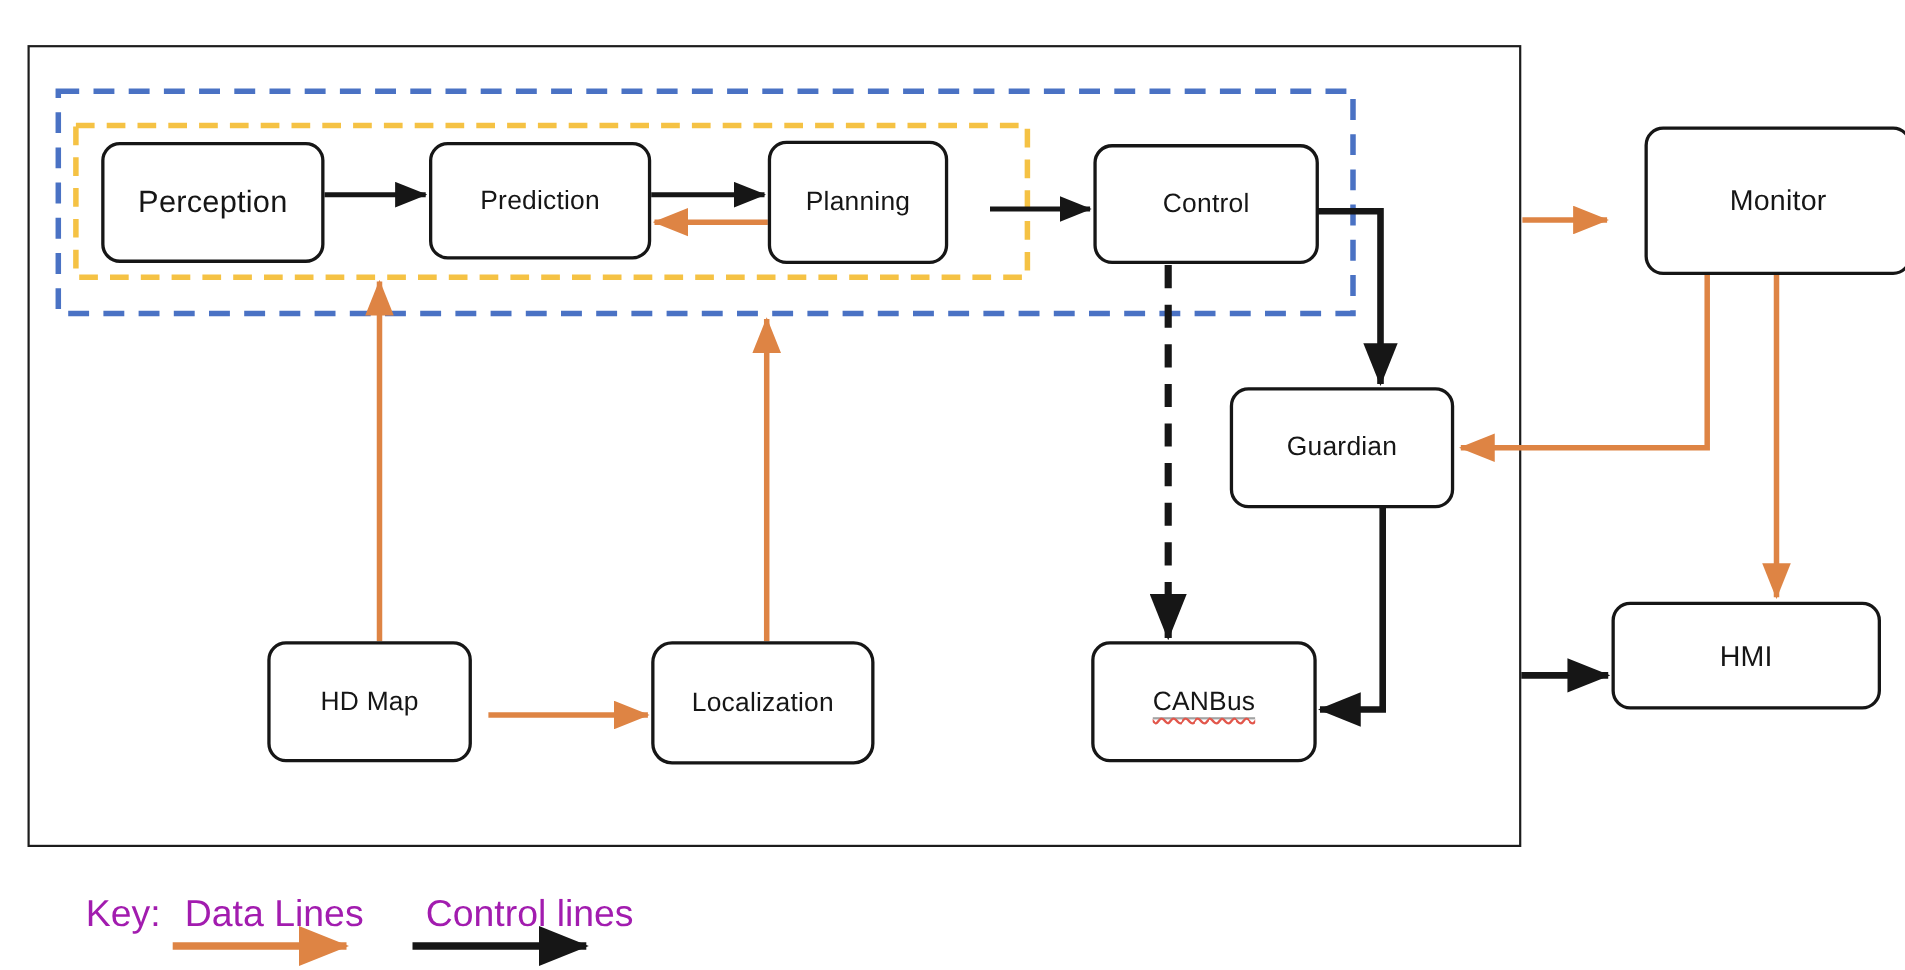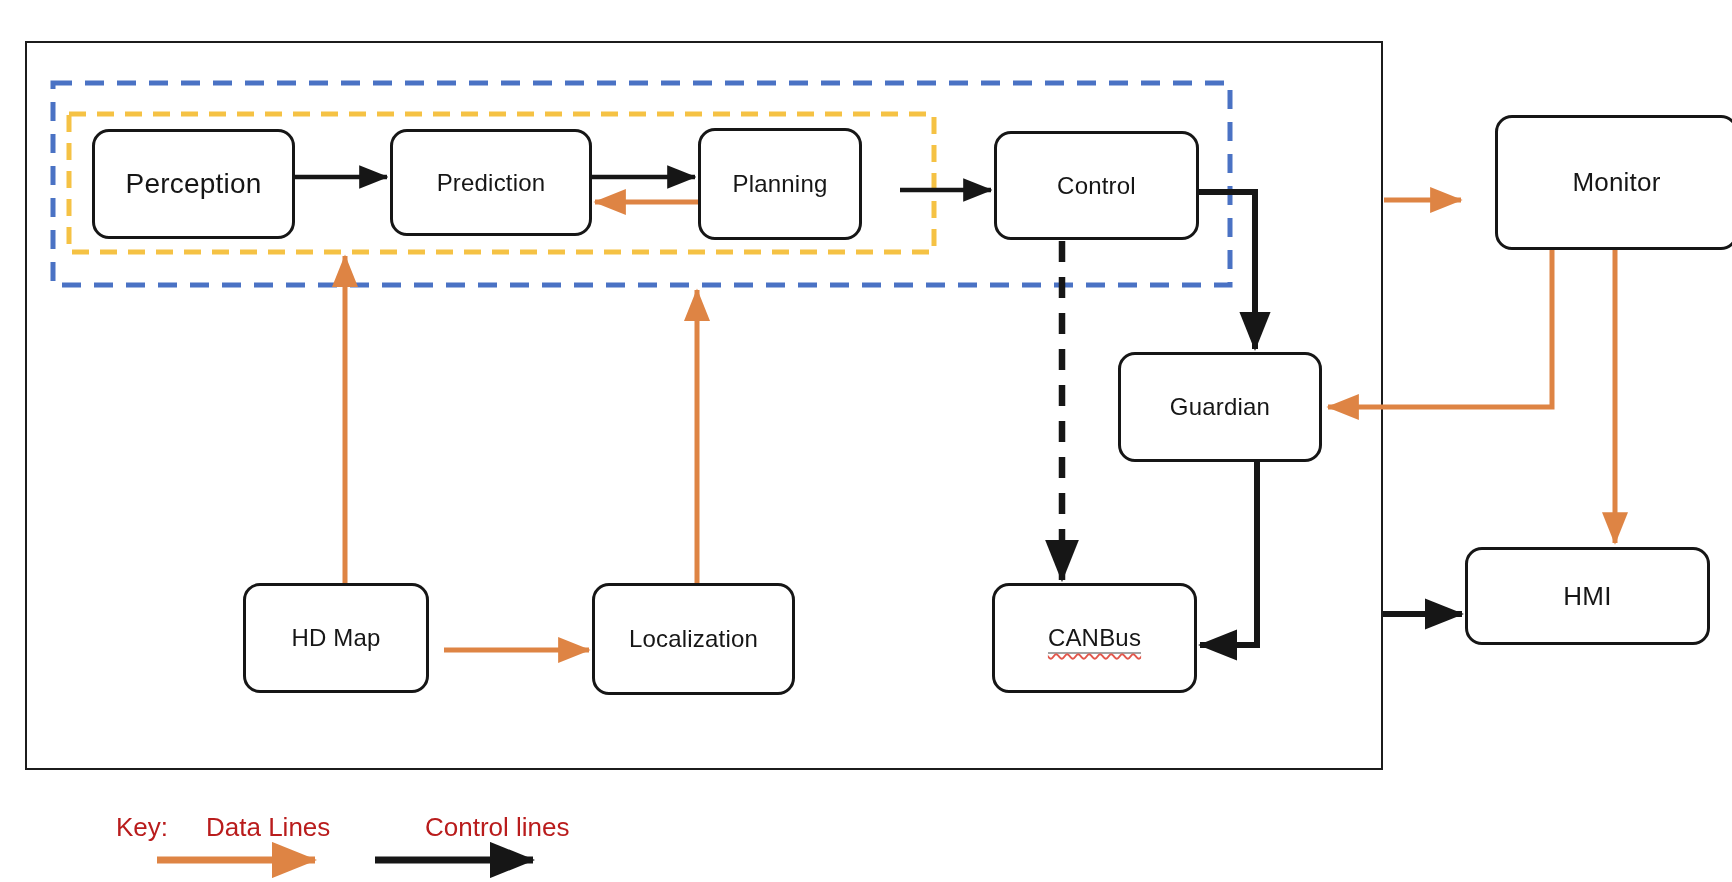--- a/index.html
+++ b/index.html
@@ -32,34 +32,34 @@
     letter-spacing:0.2px;
   }
   .node-perception{left:92px;top:129px;width:203px;height:110px;font-size:28px;}
   .node-prediction{left:390px;top:129px;width:202px;height:107px;}
   .node-planning{left:698px;top:128px;width:164px;height:112px;}
   .node-control{left:994px;top:131px;width:205px;height:109px;}
   .node-monitor{left:1465px;top:115px;width:243px;height:135px;font-size:26px;margin-left:30px;}
   .node-guardian{left:1118px;top:352px;width:204px;height:110px;}
   .node-canbus{left:992px;top:583px;width:205px;height:110px;}
   .node-hdmap{left:243px;top:583px;width:186px;height:110px;}
-  .node-localization{left:592px;top:583px;width:203px;height:112px;}
+  .node-localization{left:592px;top:583px;width:203px;height:112px;border-radius:19px;}
   .node-hmi{left:1465px;top:547px;width:245px;height:98px;font-size:26px;}
   .canbus-wavy{
     text-decoration-line:underline;
     text-decoration-style:wavy;
     text-decoration-color:#E2574C;
     text-decoration-thickness:2px;
     text-underline-offset:7px;
   }
   .canbus-solid{
     border-bottom:2px solid #a3a3a3;
     padding-bottom:1px;
   }
-  .key-label{position:absolute;font-size:26px;color:#b91c1c;margin-left:38px;}
+  .key-label{position:absolute;font-size:34px;color:#a21caf;}
   #key-title{left:78px;top:812px;}
   #key-data-label{left:168px;top:812px;}
   #key-control-label{left:387px;top:812px;}
 </style>
 </head>
 <body>
 
 <div id="canvas">
 
   <div id="outer-frame"></div>

